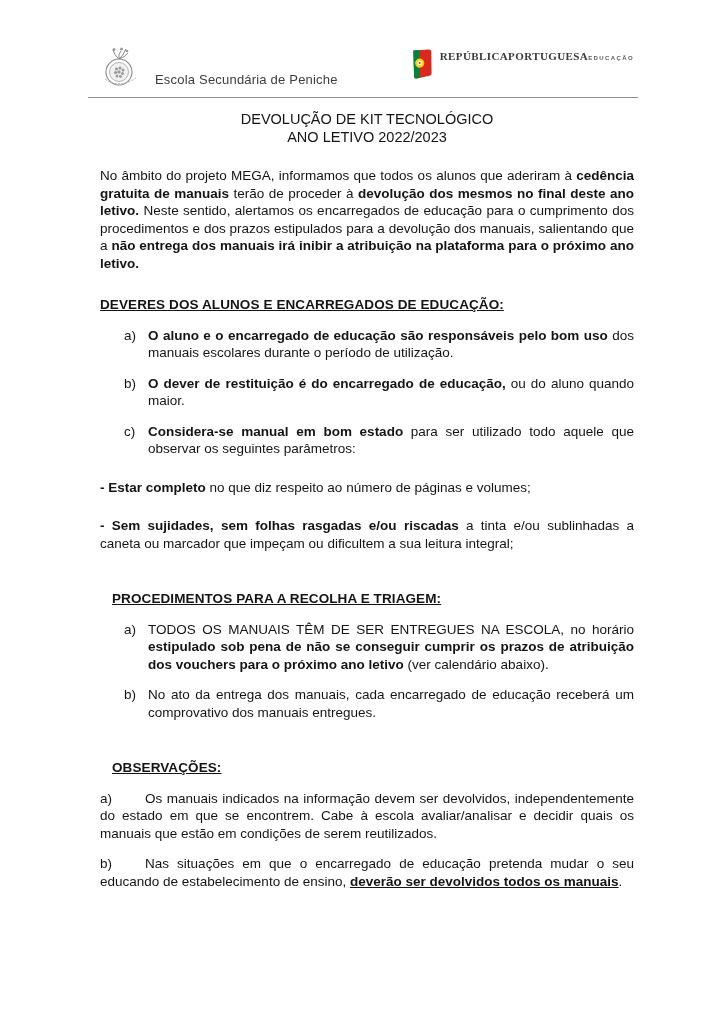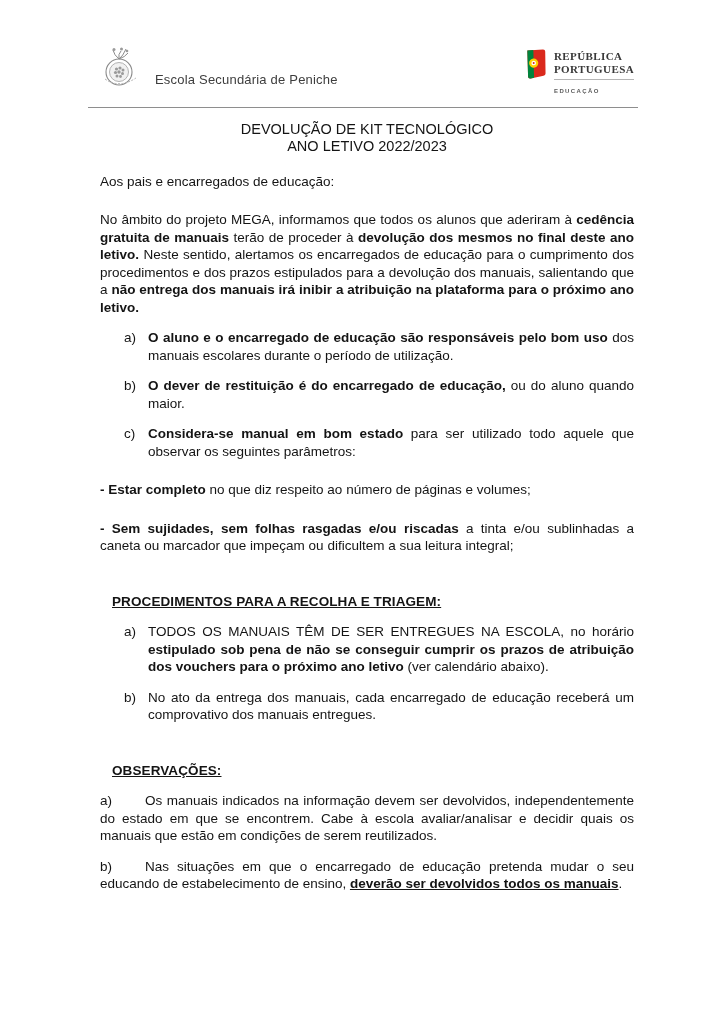--- a/index.html
+++ b/index.html
@@ -8,21 +8,21 @@
     width:724px; height:1024px; margin:0 auto; background:#fff;
     color:#141414; font-family:"Liberation Sans", sans-serif;
     font-size:13.5px; line-height:17.5px;
     padding:45px 90px 40px 100px; overflow:hidden; position:relative;
   }
   
   .doc-header { display:flex; justify-content:space-between; align-items:flex-start; }
   .school-brand { display:flex; align-items:flex-end; gap:15px; }
   .school-name { font-size:13px; color:#3d3d3d; padding-bottom:3px; letter-spacing:0.2px; }
   .gov-brand { display:flex; align-items:flex-start; gap:7px; margin-top:3px; }
-  .gov-text { display:flex; flex-direction:column; padding-top:2px; }
+  .gov-text { display:flex; flex-direction:row; padding-top:2px;text-align:right; }
   .gov-line {
     font-family:"Liberation Serif", serif; font-weight:bold;
     font-size:11px; line-height:12.5px; letter-spacing:0.4px; color:#3a3a3a;
   }
   .gov-divider { border-top:1px solid #b5b5b5; margin:4px 0 3px; width:100%; }
   .gov-ministry { font-size:6px; font-weight:bold; letter-spacing:1.4px; color:#5a5a5a; }
   .header-rule { border-top:1.5px solid #8e8e8e; margin:6px -4px 0 -12px; }
   
   .doc-title { margin-top:13px; text-align:center; font-size:14.5px; line-height:17.5px; font-weight:400; }
   
@@ -90,24 +90,24 @@
   </header>
 
   <div class="header-rule"></div>
 
   <main>
     <div class="doc-title">
       <div>DEVOLUÇÃO DE KIT TECNOLÓGICO</div>
       <div>ANO LETIVO 2022/2023</div>
     </div>
 
-    <p class="salutation">Aos pais e encarregados de educação:</p>
 
     <p class="para"><span>No âmbito do projeto MEGA, informamos que todos os alunos que aderiram à </span><span class="b">cedência gratuita de manuais</span><span> terão de proceder à </span><span class="b">devolução dos mesmos no final deste ano letivo.</span><span> Neste sentido, alertamos os encarregados de educação para o cumprimento dos procedimentos e dos prazos estipulados para a devolução dos manuais, salientando que a </span><span class="b">não entrega dos manuais irá inibir a atribuição na plataforma para o próximo ano letivo.</span></p>
 
+    <h2 class="section-heading">DEVERES DOS ALUNOS E ENCARREGADOS DE EDUCAÇÃO:</h2>
 
     <div class="abc-item">
       <span class="abc-marker">a)</span>
       <div class="abc-text"><span class="b">O aluno e o encarregado de educação são responsáveis pelo bom uso</span><span> dos manuais escolares durante o período de utilização.</span></div>
     </div>
     <div class="abc-item">
       <span class="abc-marker">b)</span>
       <div class="abc-text"><span class="b">O dever de restituição é do encarregado de educação,</span><span> ou do aluno quando maior.</span></div>
     </div>
     <div class="abc-item">

